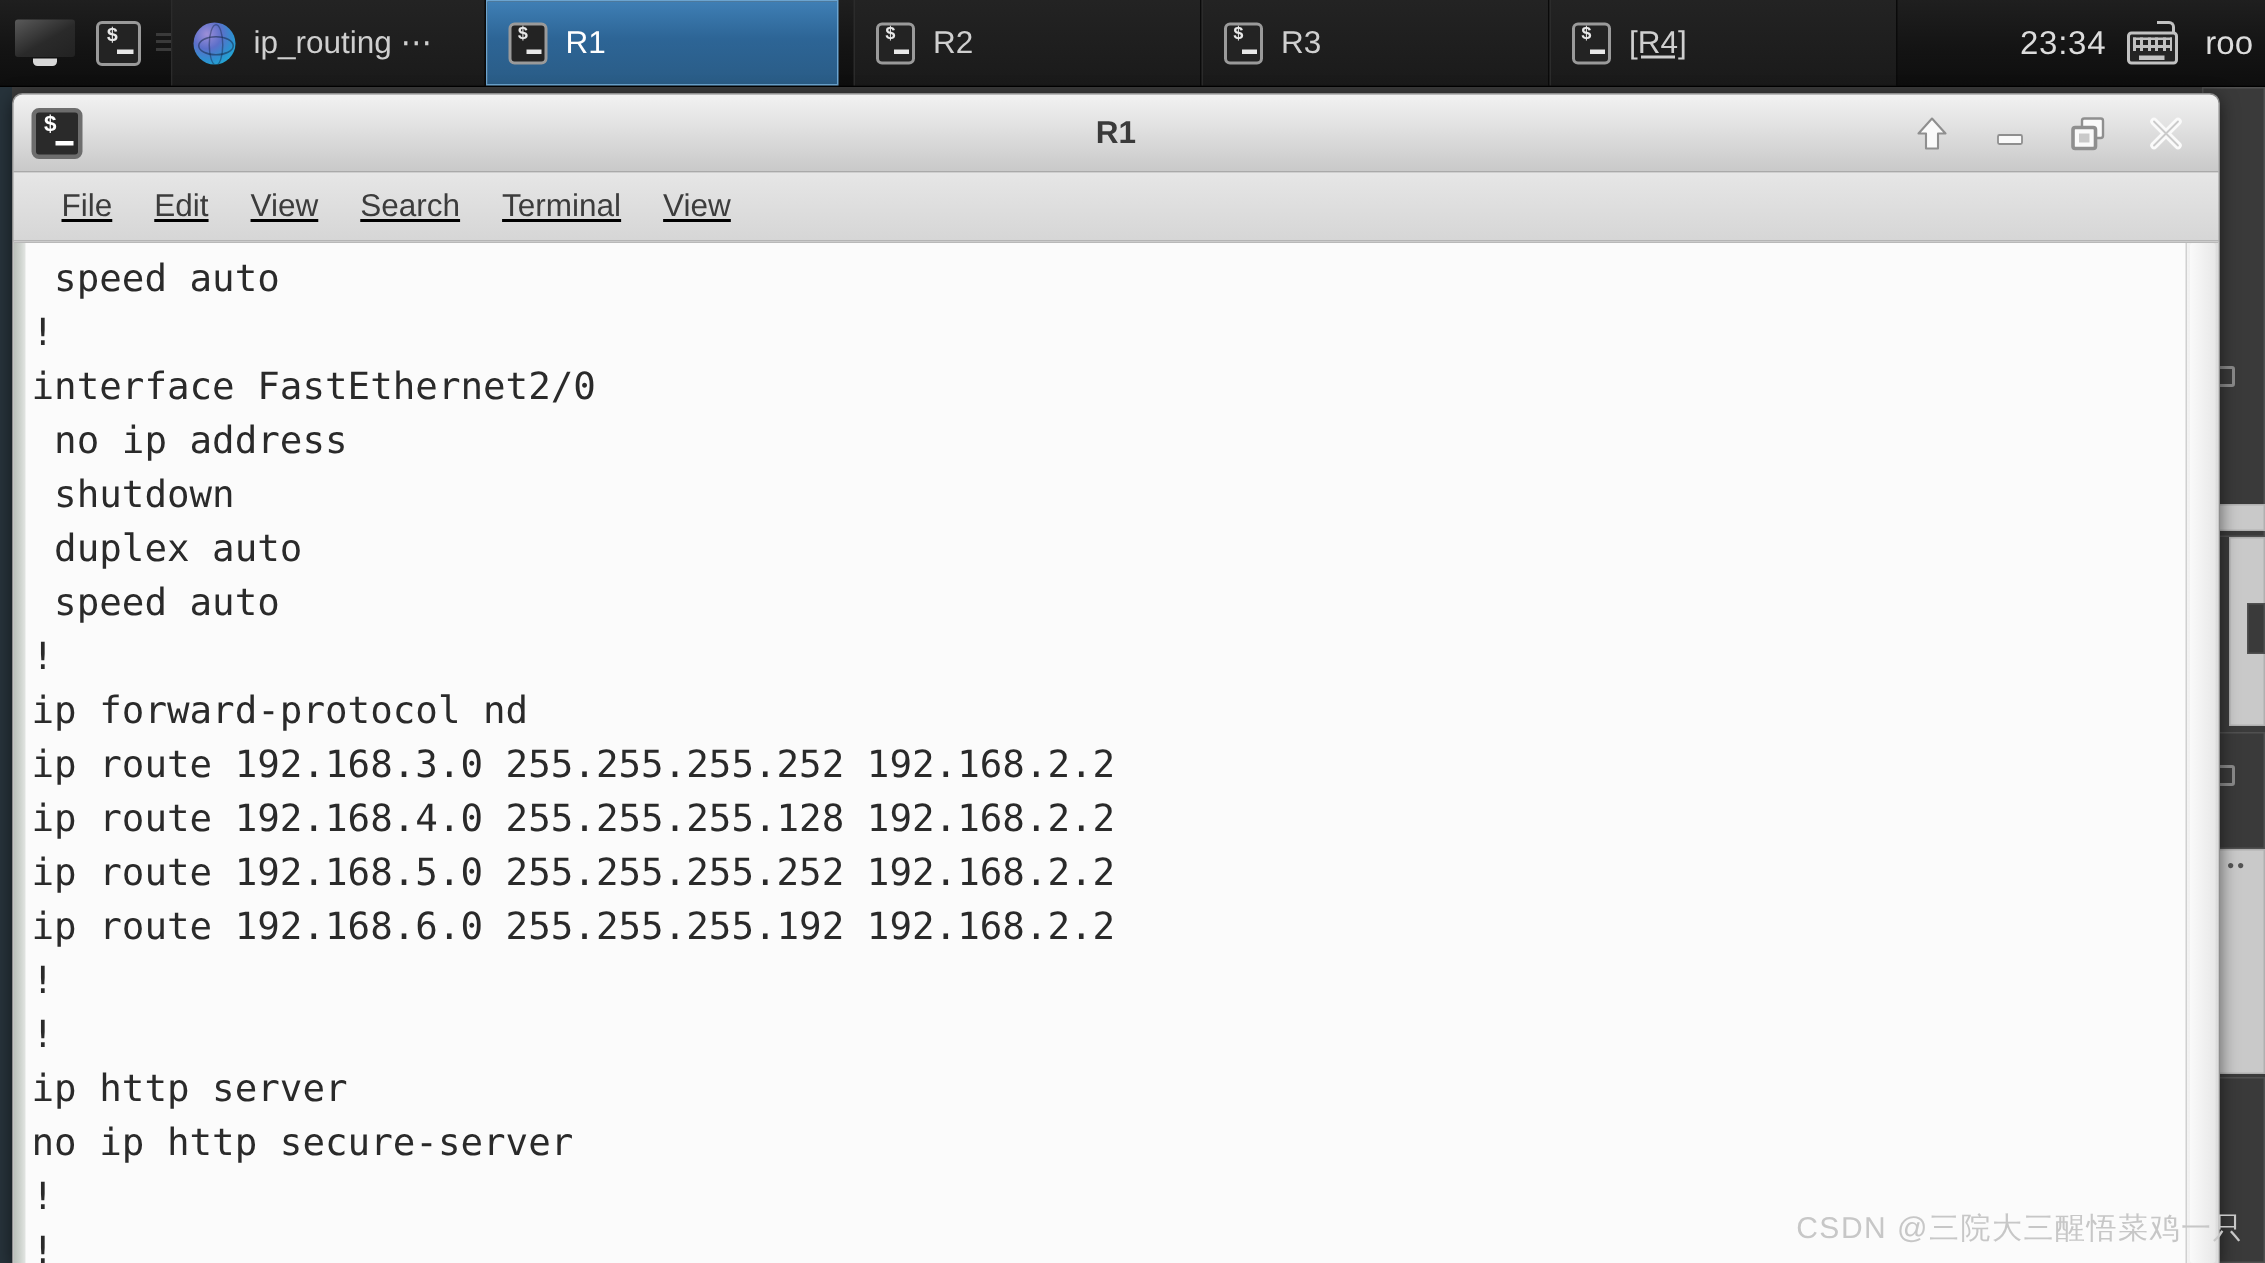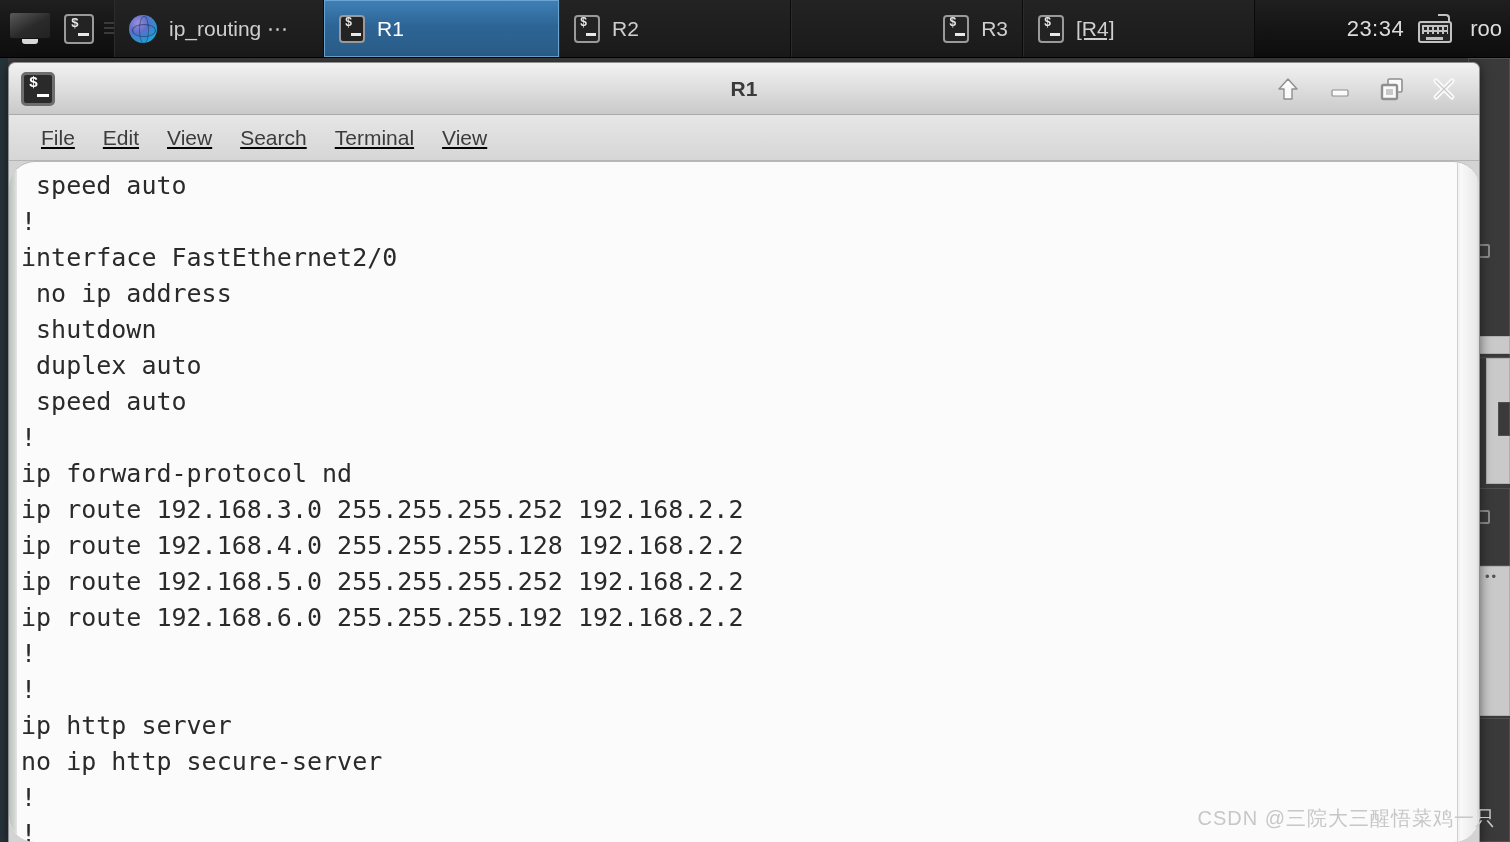--- a/index.html
+++ b/index.html
@@ -151,22 +151,22 @@
     border-left: 1px solid #2b2b2b;
     color: #cfcfcf;
     font-size: 21px;
     white-space: nowrap;
     overflow: hidden;
   }
   .task-btn .lbl { overflow: hidden; text-overflow: clip; }
 
   .task-btn.w-gns   { width: 210px; }
   .task-btn.w-r1    { width: 235px; }
-  .task-btn.w-r2    { width: 232px; }
-  .task-btn.w-r3    { width: 232px; justify-content: flex-end; }
+  .task-btn.w-r2    { width: 232px; margin-left: 10px; }
+  .task-btn.w-r3    { width: 232px; }
   .task-btn.w-r4    { width: 232px; text-decoration: underline; }
 
   .task-btn.active {
     background: linear-gradient(180deg,#3f7fb5 0%, #2d6596 45%, #2a5c86 100%);
     border: 1px solid #6ba4d0;
     color: #ffffff;
   }
 
   
   .ico-globe {
@@ -330,21 +330,20 @@
   }
 
   #term-body {
     position: relative;
     flex: 1;
     background: #fbfbfb;
     border-top: 1px solid #b8b8b8;
     display: flex;
     min-height: 0;
     overflow: hidden;
-    border-radius: 26px;
   }
   #term-gutter {
     width: 8px;
     flex: none;
     background: linear-gradient(90deg,#b9bfb9 0%, #cfd4cf 60%, #e2e5e2 100%);
   }
   #term-text {
     flex: 1;
     padding: 6px 0 0 4px;
     font-family: "DejaVu Sans Mono", "Liberation Mono", monospace;

